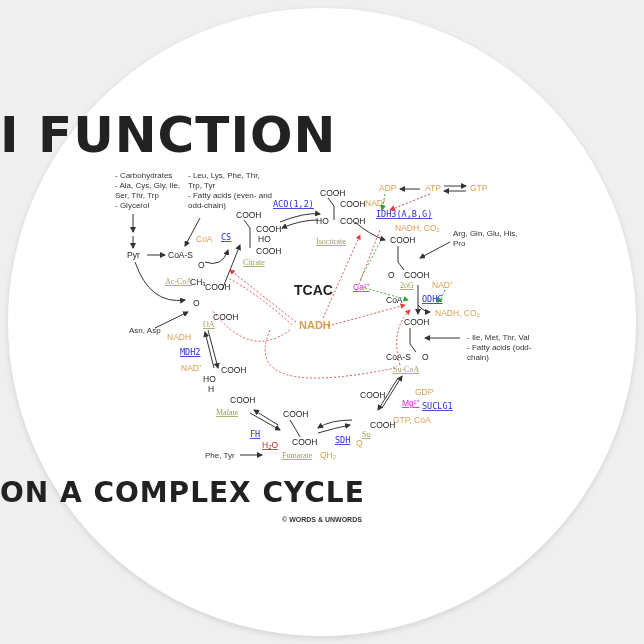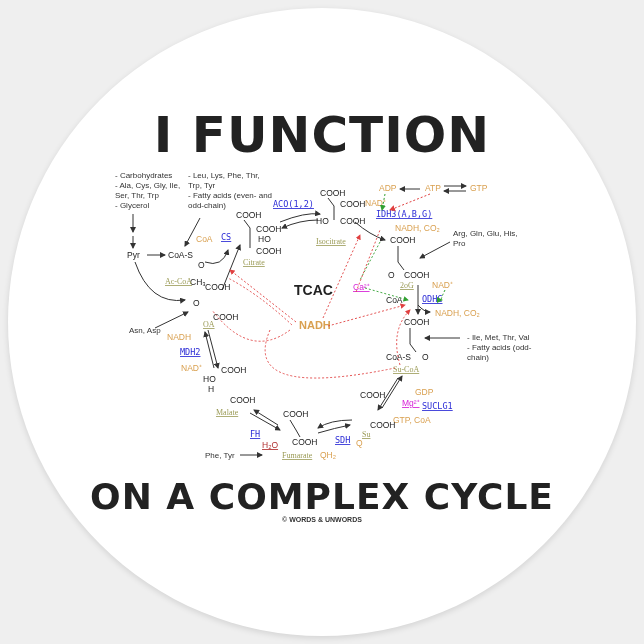--- a/index.html
+++ b/index.html
@@ -1,20 +1,20 @@
 <!DOCTYPE html>
 <html><head>
 <meta charset="utf-8">
 <style>
   html, body { margin:0; padding:0; }
   body { width:644px; height:644px; background:#efefef; position:relative; overflow:hidden; font-family:"Liberation Sans", sans-serif; }
   .sticker { position:absolute; left:8px; top:8px; width:628px; height:628px; border-radius:50%; background:#ffffff; box-shadow:0 2px 6px rgba(0,0,0,0.12); }
-  .headline { position:absolute; left:0; width:644px; text-align:center; font-family:"DejaVu Sans", sans-serif; font-weight:bold; color:#222; letter-spacing:1px; }
+  .headline { position:absolute; left:0; width:644px; font-family:"DejaVu Sans", sans-serif; font-weight:bold; color:#222; letter-spacing:1px; }
   .h-top { top:106px; font-size:50px; }
-  .h-bottom { top:476px; font-size:36px; }
+  .h-bottom { top:476px; font-size:28px; }
   .copyright { position:absolute; left:0; width:644px; top:516px; text-align:center; font-size:7px; font-weight:bold; color:#333; }
   svg.diagram { position:absolute; left:0; top:0; }
   .t { font-family:"Liberation Sans", sans-serif; font-size:8px; fill:#333; }
   .chem { font-family:"Liberation Sans", sans-serif; font-size:8.5px; fill:#222; }
   .met { font-family:"Liberation Serif", serif; font-size:8px; fill:#9a9a55; text-decoration:underline; }
   .enz { font-family:"DejaVu Sans Mono", monospace; font-size:8.5px; fill:#2b2bd6; text-decoration:underline; }
   .cof { font-family:"Liberation Sans", sans-serif; font-size:8.5px; fill:#d9a050; }
   .mg { font-family:"Liberation Sans", sans-serif; font-size:8.5px; fill:#d61fd6; text-decoration:underline; }
   .h2o { font-family:"Liberation Sans", sans-serif; font-size:8.5px; fill:#b03030; text-decoration:underline; }
   .tcac { font-family:"Liberation Sans", sans-serif; font-size:14px; font-weight:bold; fill:#222; }

